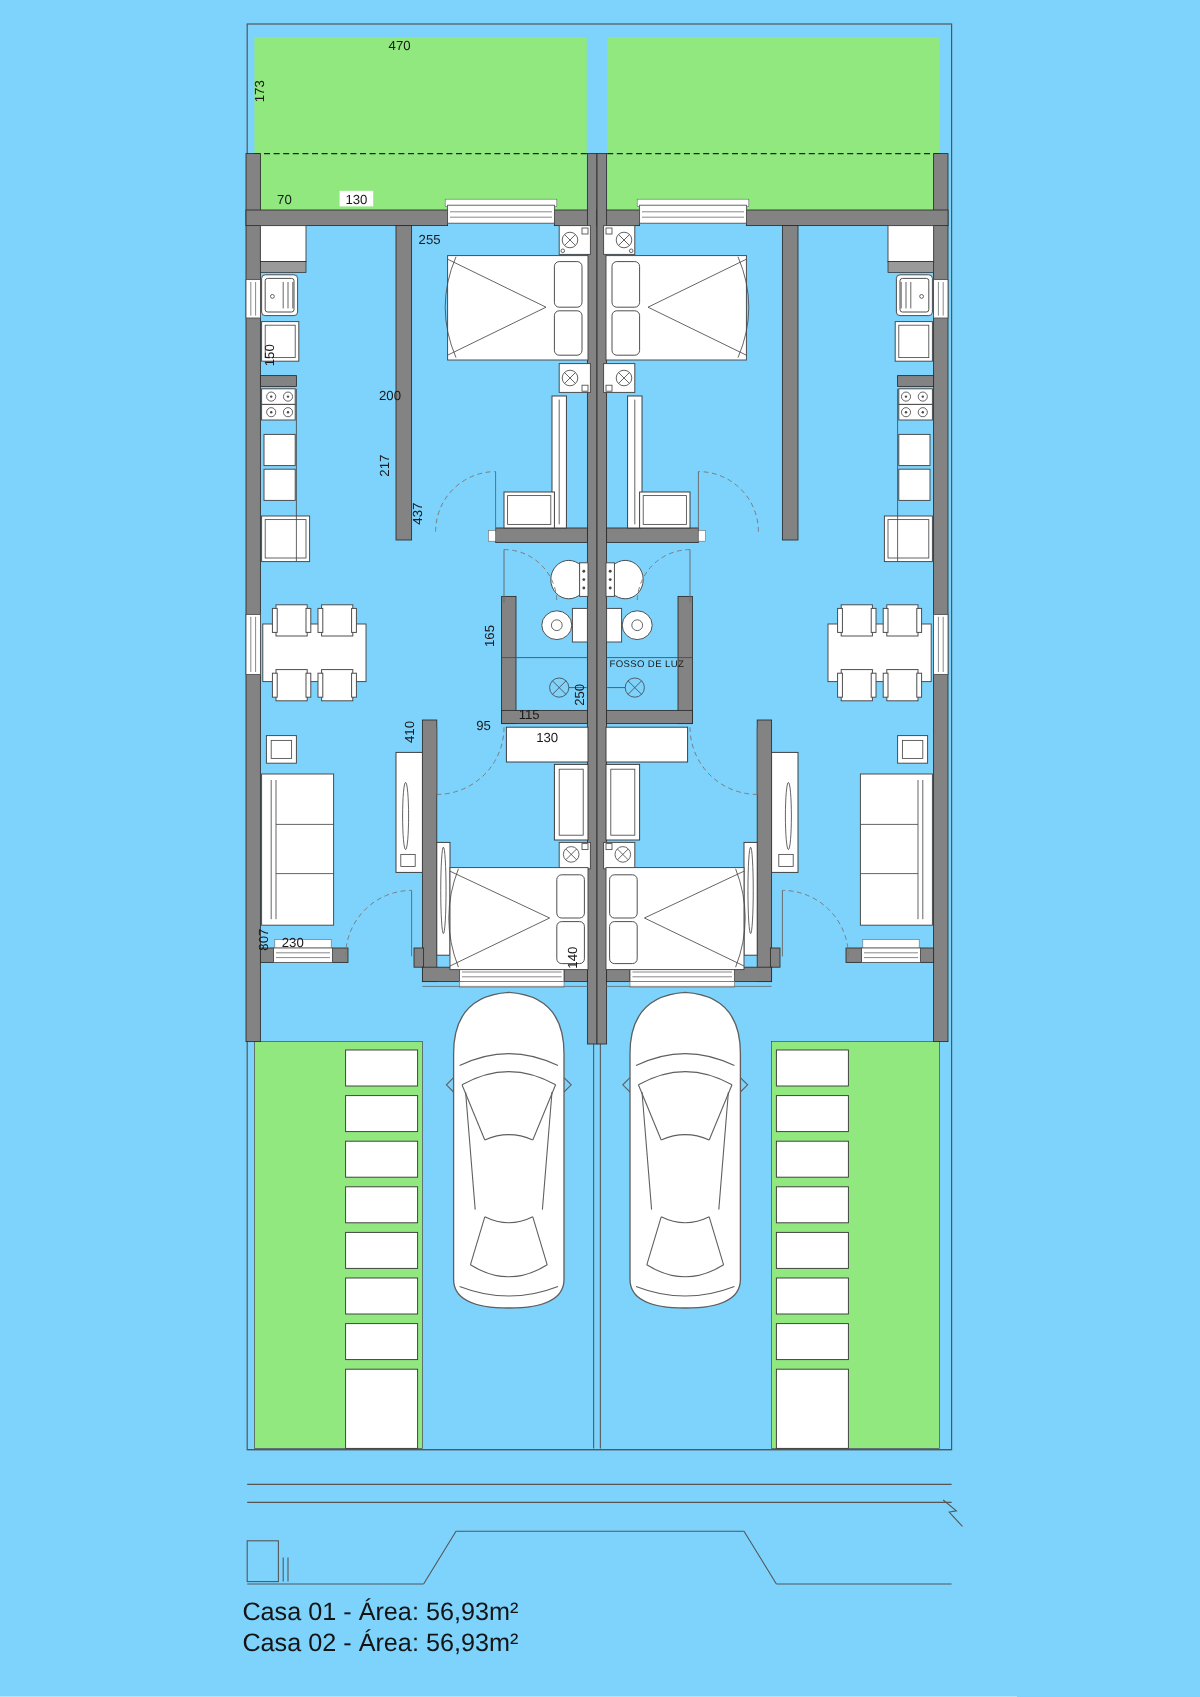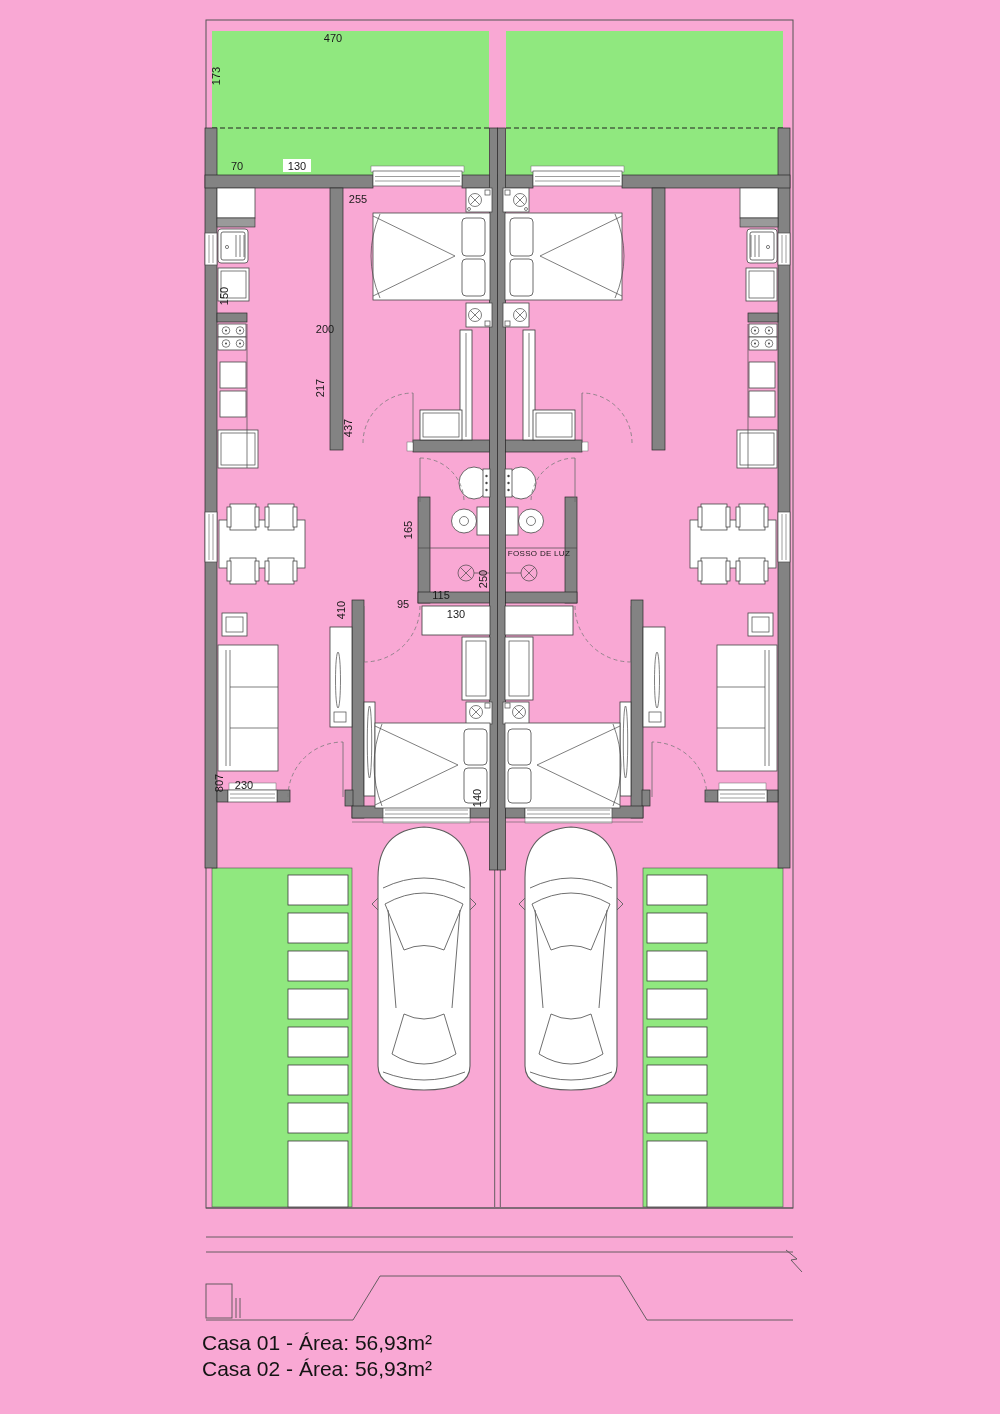--- a/index.html
+++ b/index.html
@@ -1,16 +1,16 @@
 <!DOCTYPE html>
 <html style="--garden-green: #90e87f; --wall-gray: #838383; --line-dark: #1f1f1f; --paving-white: #ffffff;"><head>
 <meta charset="utf-8">
 <style>
   html,body{margin:0;padding:0;background:#fff;}
-  .page{position:relative;width:1000px;height:1414px;background:#f9a8d4;overflow:hidden;
+  .page{position:relative;width:1000px;height:1414px;background:#7dd3fc;overflow:hidden;
         font-family:"Liberation Sans",sans-serif;}
   svg{display:block;}
   .green{fill:var(--garden-green,#90e87f);}
   .strip{fill:var(--garden-green,#90e87f);stroke:#4e4e4e;stroke-width:.6;}
   .paver{fill:#fff;stroke:#3d3d3d;stroke-width:.8;}
   .wall{fill:var(--wall-gray,#838383);stroke:#2a2a2a;stroke-width:.7;}
   .wall2{fill:#9a9a9a;stroke:#2a2a2a;stroke-width:.6;}
   .win{fill:#fff;stroke:#4a4a4a;stroke-width:.7;}
   .winline{stroke:#5a5a5a;stroke-width:.6;fill:none;}
   .sill{fill:#fff;stroke:#6a6a6a;stroke-width:.5;}

